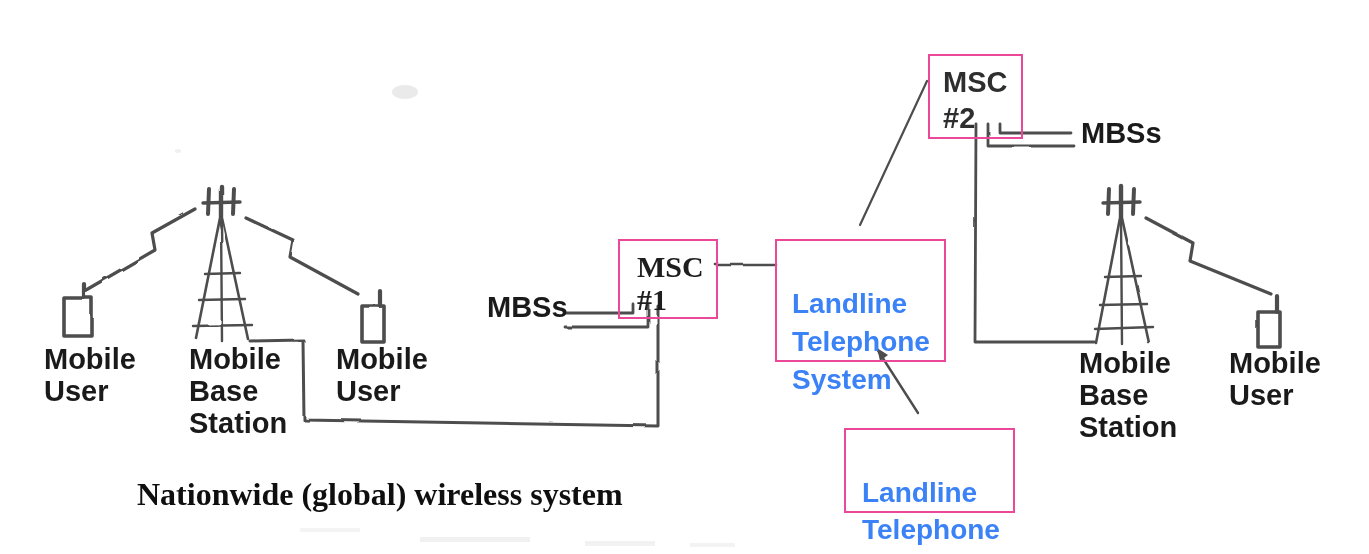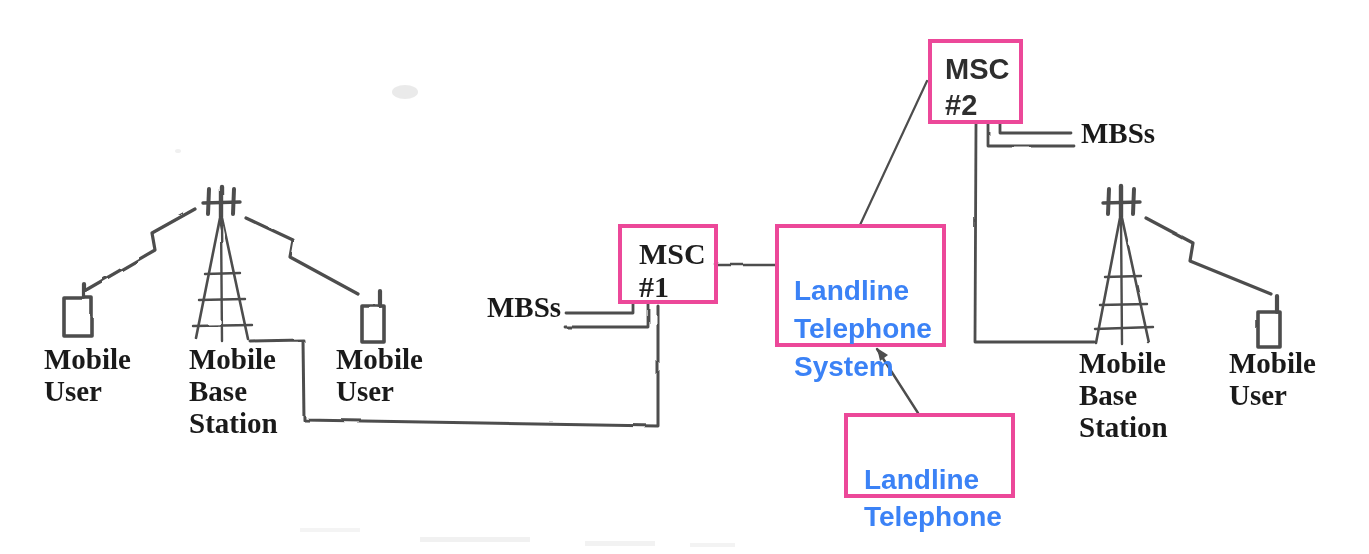--- a/index.html
+++ b/index.html
@@ -3,33 +3,34 @@
 <meta charset="utf-8">
 <style>
   html,body{margin:0;padding:0;background:#fff;}
   #stage{
     position:relative;width:1369px;height:554px;background:#fff;
     overflow:hidden;font-family:"Liberation Serif", serif;
   }
   #artwork{position:absolute;left:0;top:0;}
   .sketch{stroke:#4d4d4d;fill:none;stroke-linecap:round;stroke-linejoin:round;}
   .box{
-    position:absolute;border:4px solid #ec4899;background:transparent;
+    position:absolute;border:2px solid #ec4899;background:transparent;
     box-sizing:border-box;
+    margin-top:15px;
   }
   .box-serif{
     font-family:"Liberation Serif", serif;font-weight:bold;font-size:30px;
     line-height:33px;color:#1e1e1e;padding:9px 0 0 17px;
   }
   .box-sans{
     font-family:"Liberation Sans", sans-serif;font-weight:bold;font-size:28px;
     color:#3b82f6;white-space:pre-line;
   }
   .lbl{
-    position:absolute;font-family:Liberation Serif, serif;font-weight:bold;
+    position:absolute;font-family:Liberation Sans, sans-serif;font-weight:bold;
     font-size:29px;line-height:32px;color:#1a1a1a;white-space:pre-line;
   }
   .caption{
     position:absolute;left:137px;top:476px;
     font-family:"Liberation Serif", serif;font-weight:bold;font-size:32px;
     color:#0f0f0f;white-space:nowrap;
   }
 </style>
 </head>
 <body>
@@ -156,14 +157,15 @@
 Station</div>
   <div class="lbl" style="left:336px;top:343px;">Mobile
 User</div>
 
   <div class="lbl" style="left:1079px;top:347px;">Mobile
 Base
 Station</div>
   <div class="lbl" style="left:1229px;top:347px;">Mobile
 User</div>
 
+  <div class="caption">Nationwide (global) wireless system</div>
 
 </div>
 
 </body></html>

